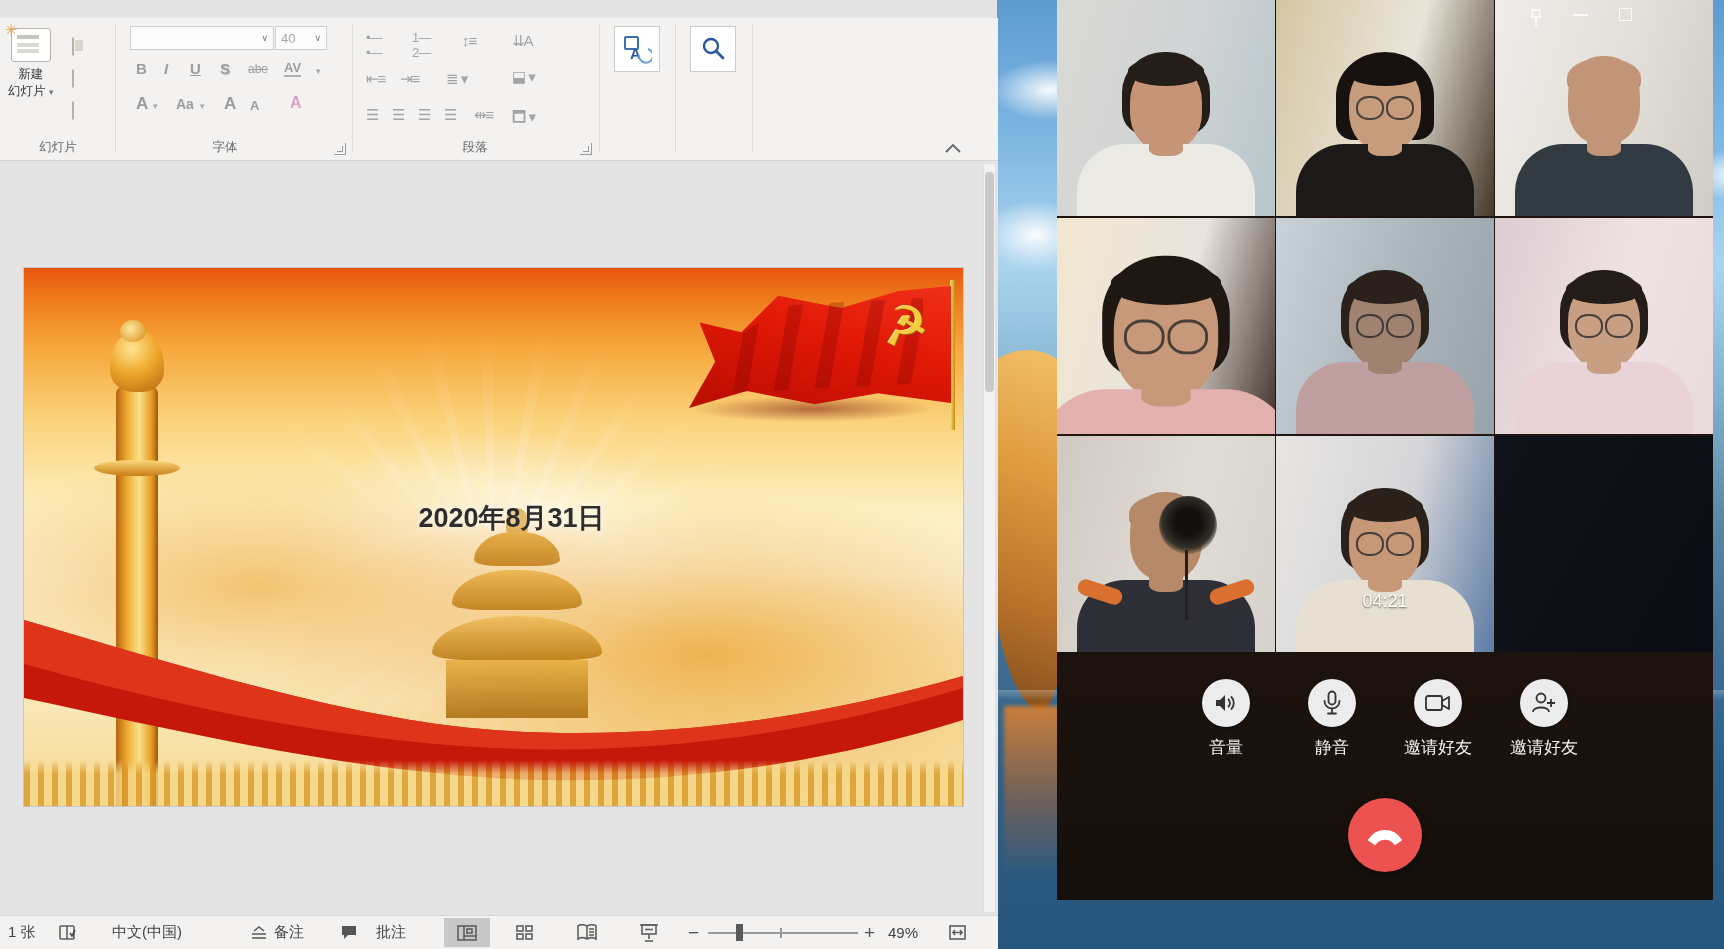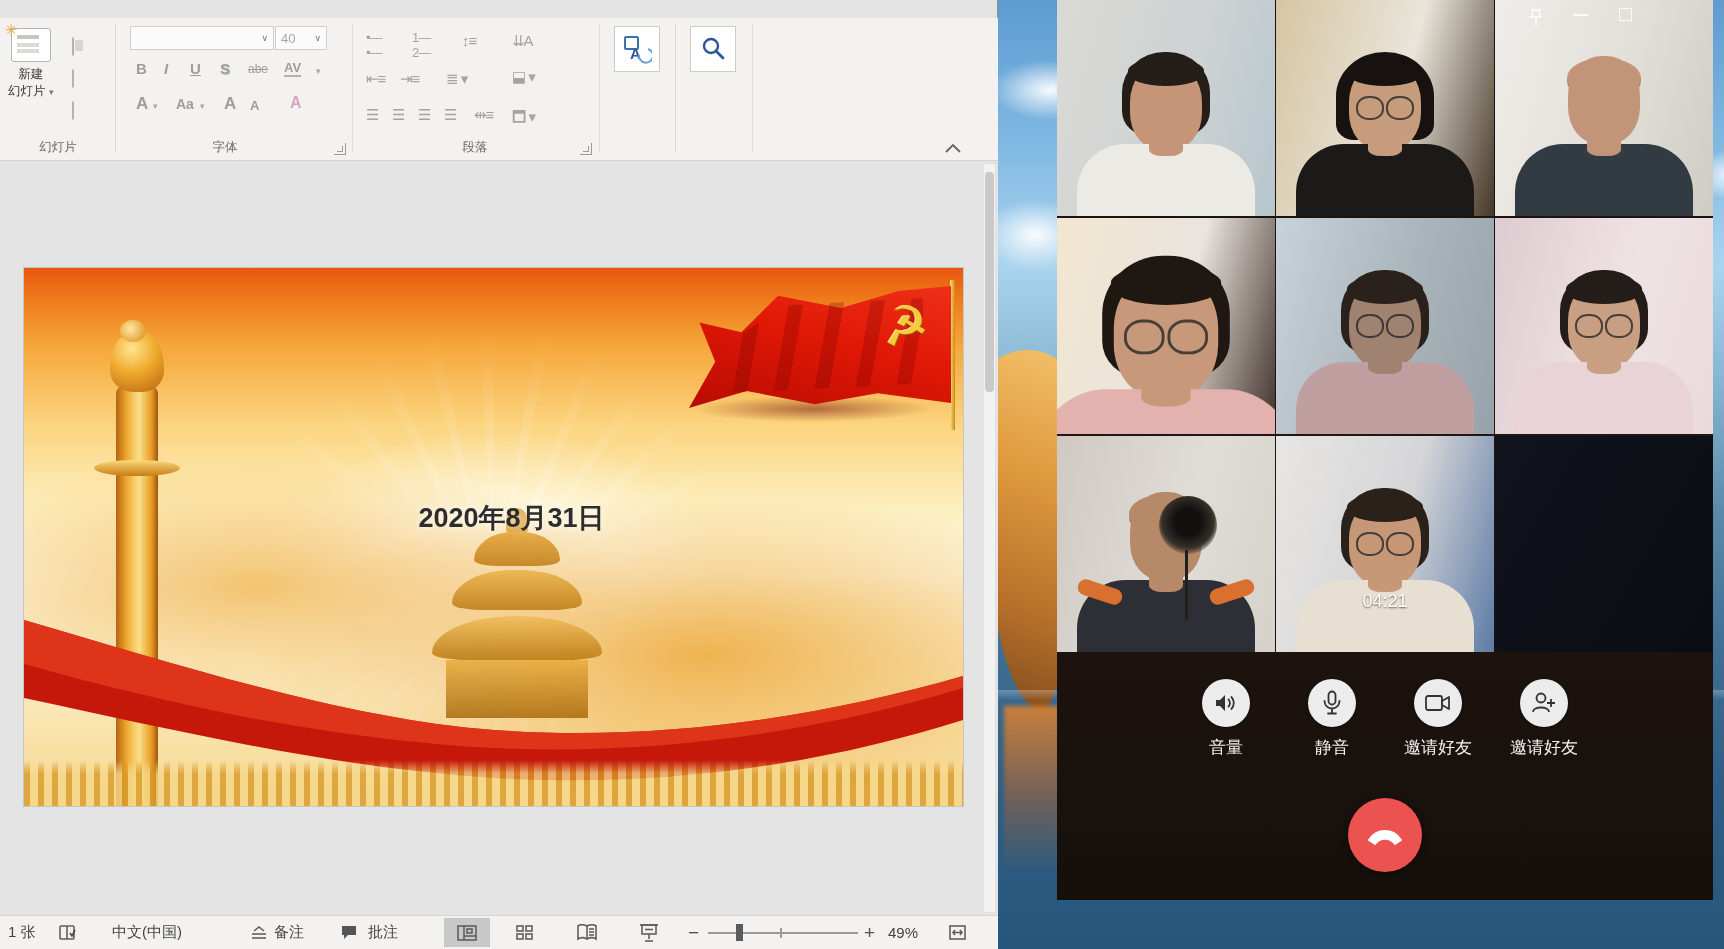--- a/index.html
+++ b/index.html
@@ -286,21 +286,21 @@
           <span>中文(中国)</span>
         </div>
       <div class="sb" style="left:250px;gap:6px;">
         <svg width="18" height="14" viewBox="0 0 18 14" class="sb-ic">
             <polyline points="4,5 9,1 14,5"></polyline>
             <line x1="2" y1="8" x2="16" y2="8"></line>
             <line x1="2" y1="12" x2="16" y2="12"></line>
           </svg>
         <span>备注</span>
       </div>
-      <div class="sb" style="left:340px;gap:10px;">
+      <div class="sb" style="left:340px;gap:18px;">
         <svg width="18" height="15" viewBox="0 0 18 15">
             <path d="M2 1 h14 v9 h-8 l-4 4 v-4 h-2 z" fill="#555"></path>
           </svg>
         <span>批注</span>
       </div>
       <div class="viewbtn active" style="left:444px;">
         <svg width="22" height="18" viewBox="0 0 22 18" class="sb-ic">
             <rect x="2" y="2" width="18" height="14"></rect>
             <line x1="8" y1="2" x2="8" y2="16"></line>
             <rect x="11" y="5" width="5" height="4"></rect>

